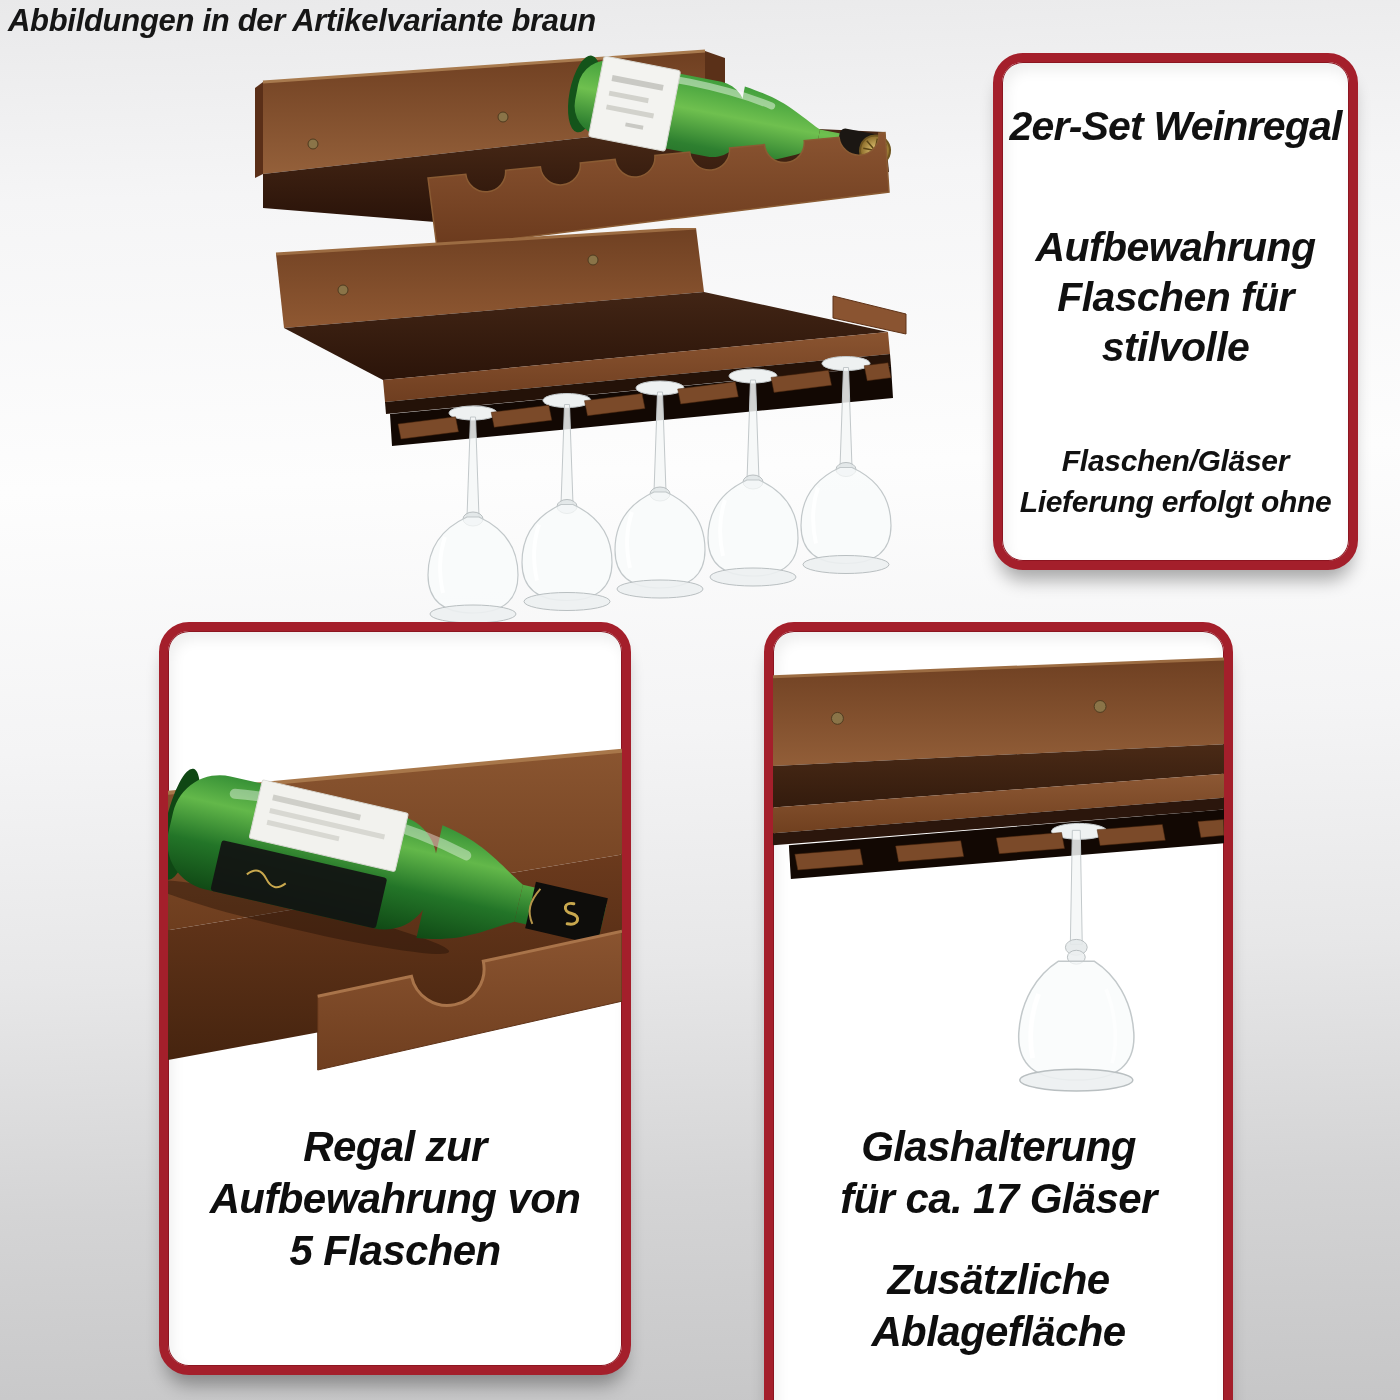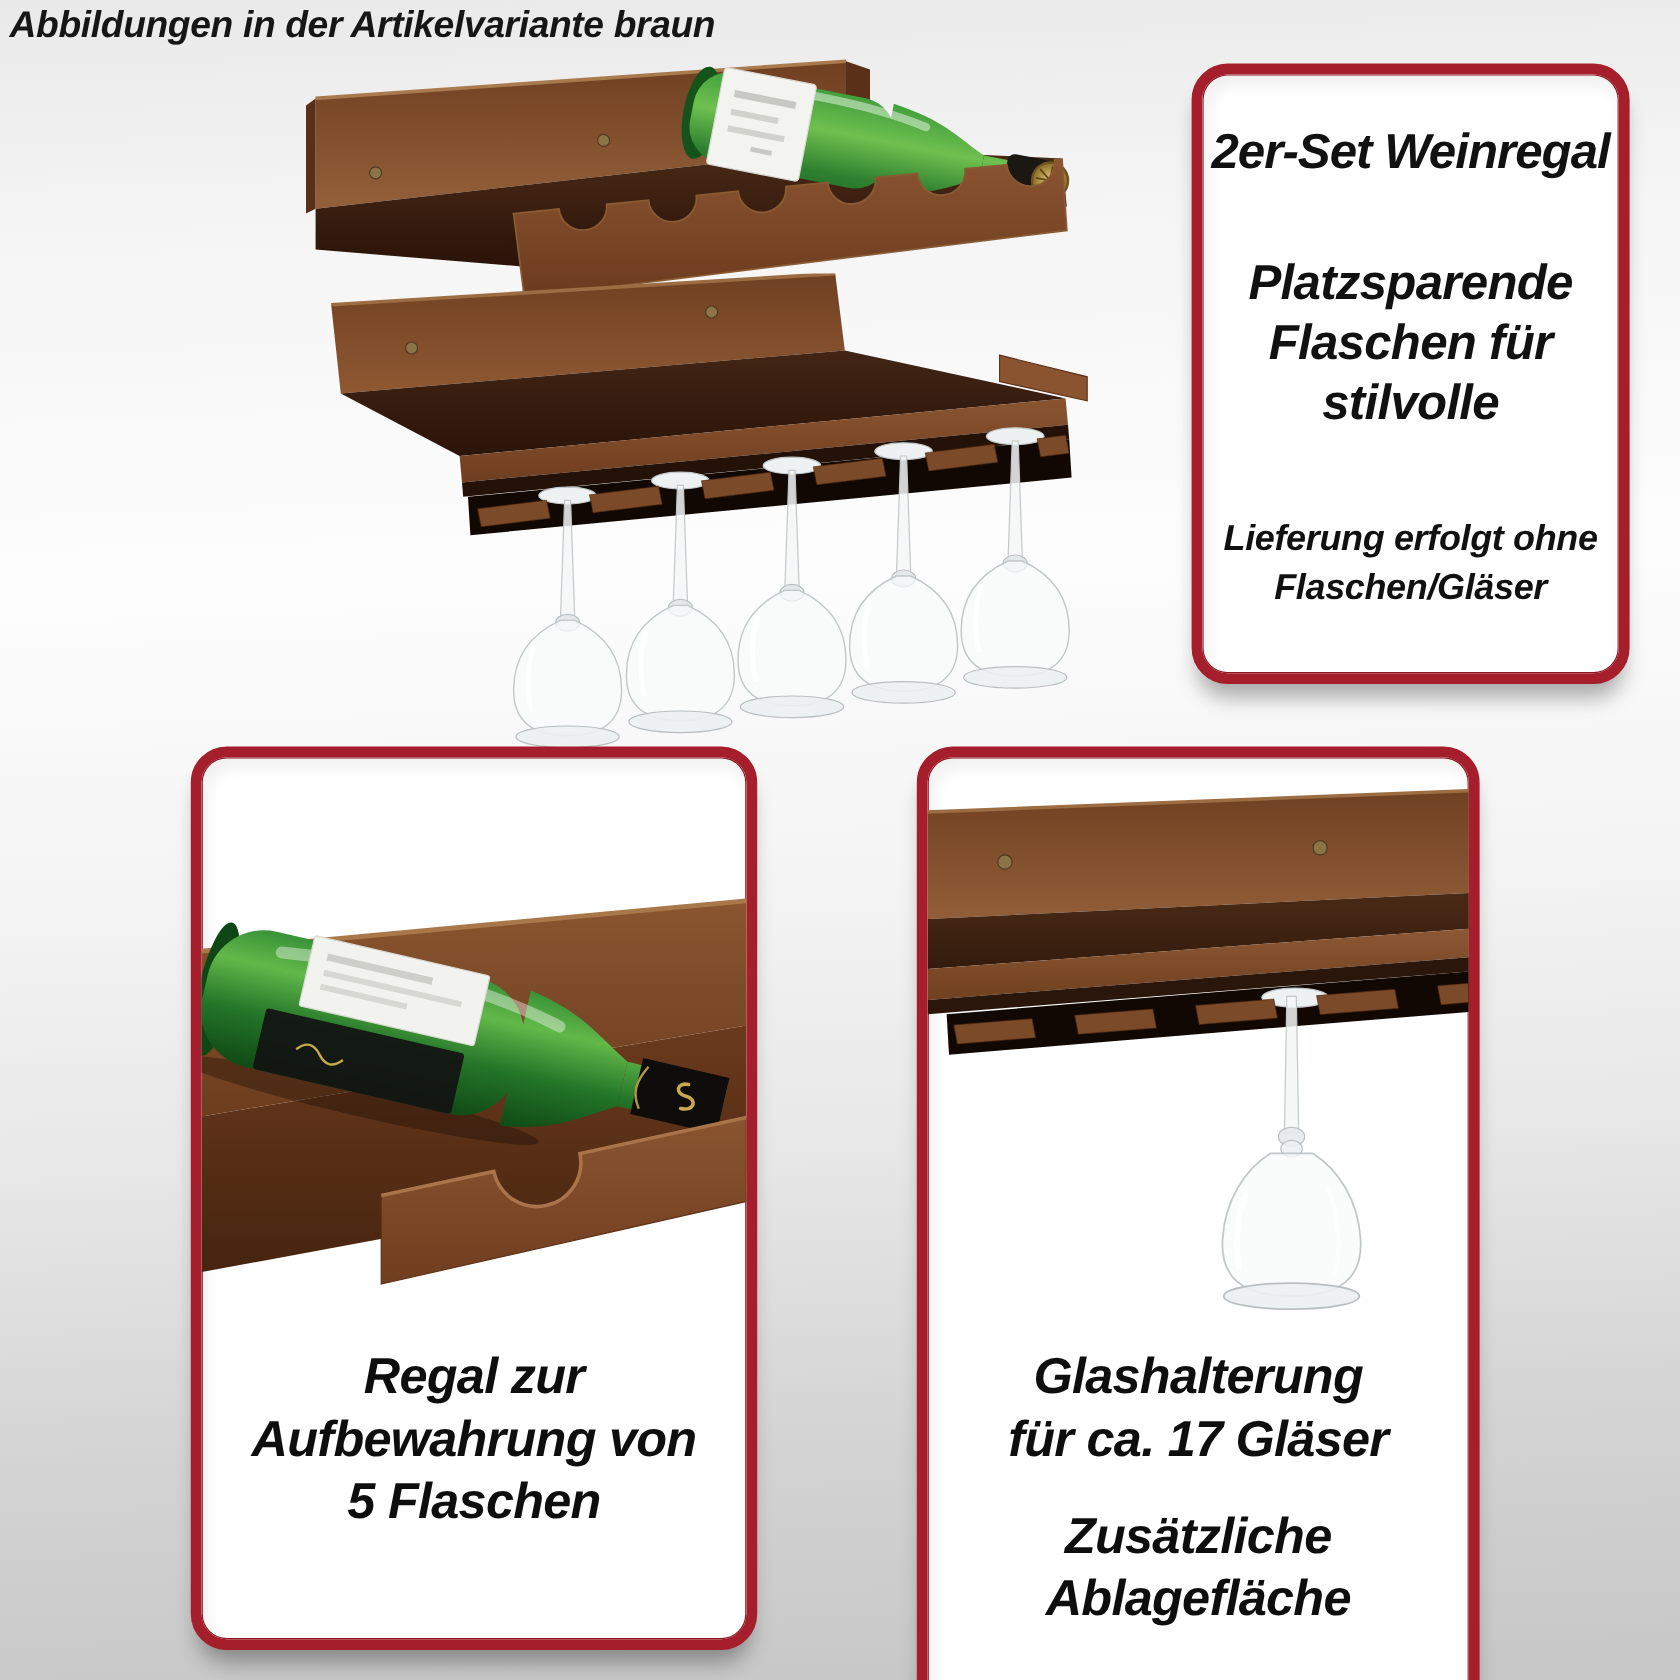--- a/index.html
+++ b/index.html
@@ -28,21 +28,21 @@
     border:9px solid #a41f2b;border-radius:30px;
     box-shadow:0 16px 18px -6px rgba(0,0,0,0.33),
                inset 0 0 0 1px #8c1520,
                inset 4px 8px 14px rgba(0,0,0,0.07);
   }
   .info-box{left:993px;top:53px;width:365px;height:517px;}
   .info-box .inner{
     display:flex;flex-direction:column;align-items:center;
     height:100%;text-align:center;color:#111;font-style:italic;font-weight:bold;
   }
-  .info-title{margin:40px 0 4px 0;font-size:41px;line-height:48px;letter-spacing:-0.8px;white-space:nowrap;}
+  .info-title{margin:40px 0 16px 0;font-size:41px;line-height:48px;letter-spacing:-0.8px;white-space:nowrap;}
   .info-subtitle{margin:56px 0 0 0;font-size:41px;line-height:50px;letter-spacing:-0.6px;}
   .info-note{margin:68px 0 0 0;font-size:30px;line-height:41px;letter-spacing:-0.3px;}
   .line{display:block;}
 
   .feature-box-left{left:159px;top:622px;width:472px;height:753px;padding-left:48px;}
   .feature-box-right{left:764px;top:622px;width:469px;height:940px;}
   .feature-box-left .feature-photo,
   .feature-box-right .feature-photo{
     position:absolute;left:0;top:16px;width:100%;
   }
@@ -166,27 +166,27 @@
       <use href="#glass2" transform="translate(412,164)"></use>
       <use href="#glass2" transform="translate(505,152)"></use>
       <use href="#glass2" transform="translate(598,139.5)"></use>
     </svg>
   </figure>
 
   <aside class="red-box info-box">
     <div class="inner">
       <p class="info-title">2er-Set Weinregal</p>
       <p class="info-subtitle">
-        <span class="line">Platzsparende</span>
+        <span class="line">Aufbewahrung</span>
         <span class="line">Flaschen für</span>
         <span class="line">stilvolle</span>
       </p>
       <p class="info-note">
+        <span class="line">Flaschen/Gläser</span>
         <span class="line">Lieferung erfolgt ohne</span>
-        <span class="line">Flaschen/Gläser</span>
       </p>
     </div>
   </aside>
 
   <section class="red-box feature-box-left">
     <svg class="feature-photo" viewBox="0 0 455 430" width="454" height="429">
       <defs>
         <linearGradient id="s3wall" x1="0" y1="0" x2="0" y2="1">
           <stop offset="0" stop-color="#8a5530"></stop>
             <stop offset="1" stop-color="#6d3d1e"></stop>

